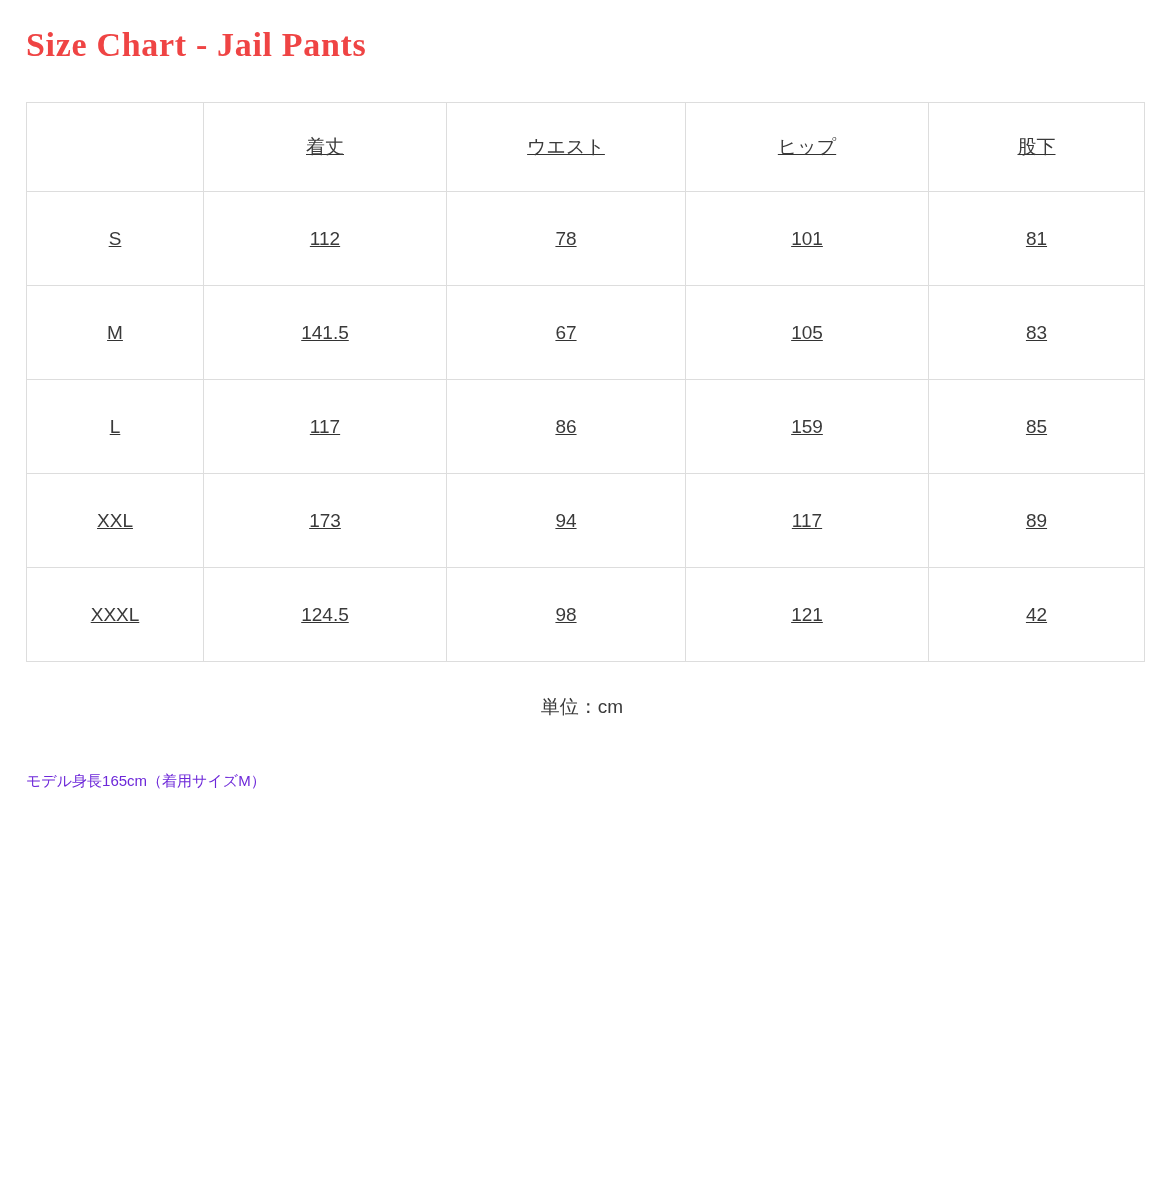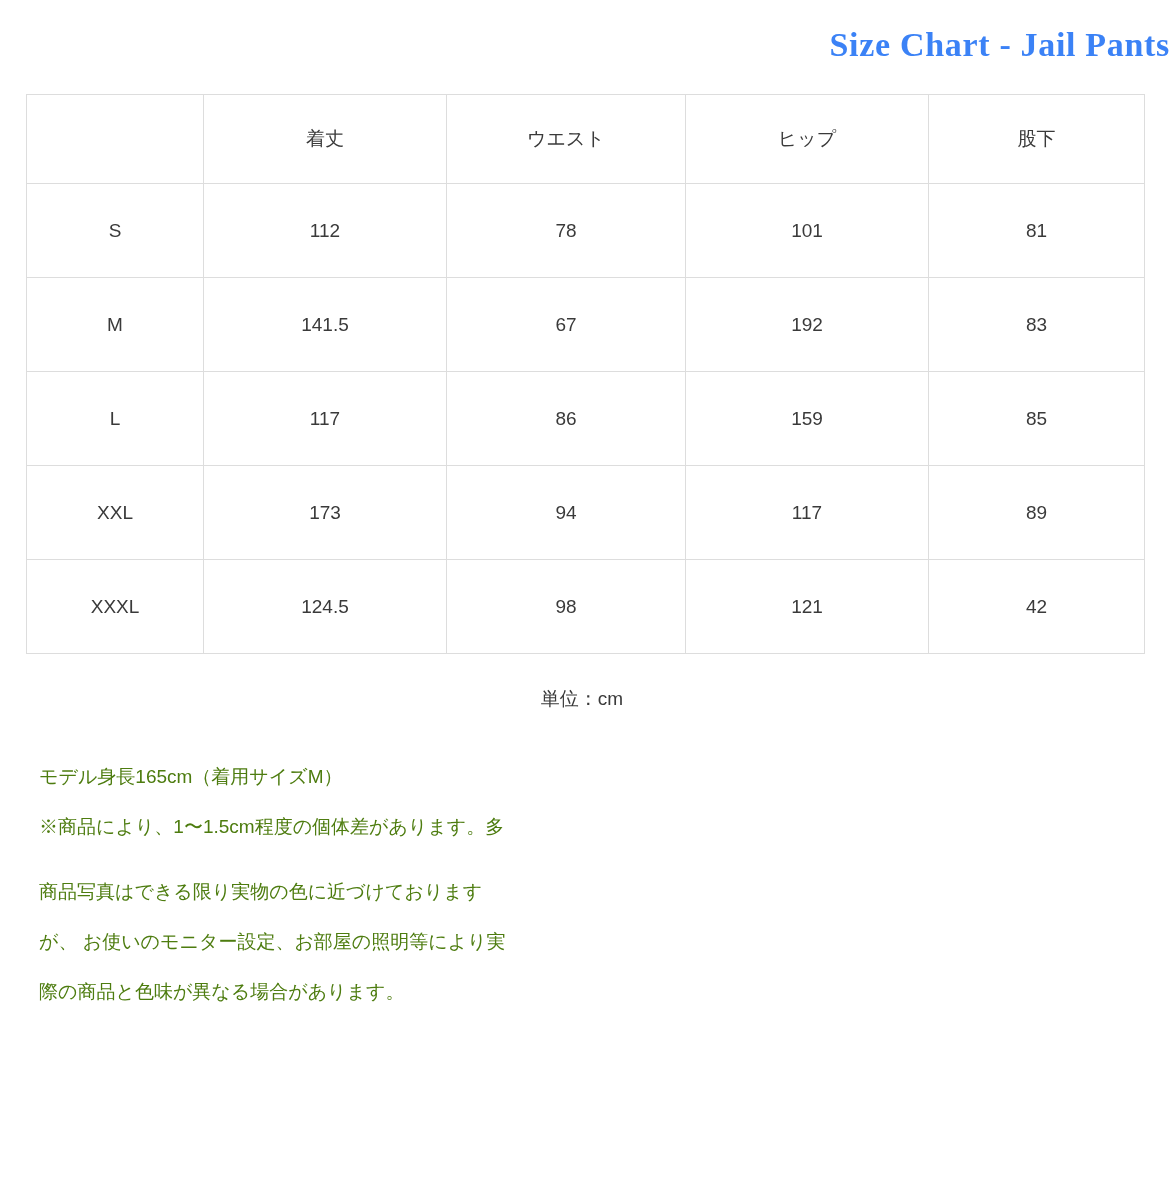--- a/index.html
+++ b/index.html
@@ -18,26 +18,26 @@
     width: 1170px;
     box-sizing: border-box;
     padding: 0;
     position: relative;
   }
   .page-title {
     font-family: "Liberation Serif", serif;
     font-size: 34px;
     font-weight: 700;
     letter-spacing: 0.02em;
-    color: #3b82f6;
+    color: #ef4444;
     margin: 26px 0 0 26px;
-    text-align: right;
   }
   .table-wrap {
-    margin: 30px 26px 0 26px;
+    margin: 38px 26px 0 26px;
+    text-decoration: underline;
   }
   table.size-chart {
     border-collapse: collapse;
     width: 1118px;
     table-layout: fixed;
   }
   table.size-chart th,
   table.size-chart td {
     border: 1px solid #dddddd;
     text-align: center;
@@ -64,24 +64,24 @@
     font-size: 19px;
     color: #3a3a3a;
     margin: 32px 0 0 0;
     padding-right: 6px;
   }
   .notes {
     margin: 46px 0 0 26px;
     width: 700px;
   }
   .notes p {
-    margin: 13px;
-    font-size: 19px;
+    margin: 0;
+    font-size: 15px;
     line-height: 1.95;
-    color: #4d7c0f;
+    color: #6d28d9;
   }
   .notes .block + .block {
     margin-top: 28px;
   }
   .notes .block p {
     white-space: pre-wrap;
   }
 </style>
 </head>
 <body>
@@ -113,21 +113,21 @@
           <td>S</td>
           <td>112</td>
           <td>78</td>
           <td>101</td>
           <td>81</td>
         </tr>
         <tr>
           <td>M</td>
           <td>141.5</td>
           <td>67</td>
-          <td>192</td>
+          <td>105</td>
           <td>83</td>
         </tr>
         <tr>
           <td>L</td>
           <td>117</td>
           <td>86</td>
           <td>159</td>
           <td>85</td>
         </tr>
         <tr>
@@ -146,22 +146,16 @@
         </tr>
       </tbody>
     </table>
   </div>
 
   <div class="unit-note">単位：cm</div>
 
   <div class="notes">
     <div class="block">
       <p>モデル身長165cm（着用サイズM）</p>
-      <p>※商品により、1〜1.5cm程度の個体差があります。多</p>
-    </div>
-    <div class="block">
-      <p>商品写真はできる限り実物の色に近づけております</p>
-      <p>が、 お使いのモニター設定、お部屋の照明等により実</p>
-      <p>際の商品と色味が異なる場合があります。</p>
     </div>
   </div>
 
 </div>
 
 </body></html>

